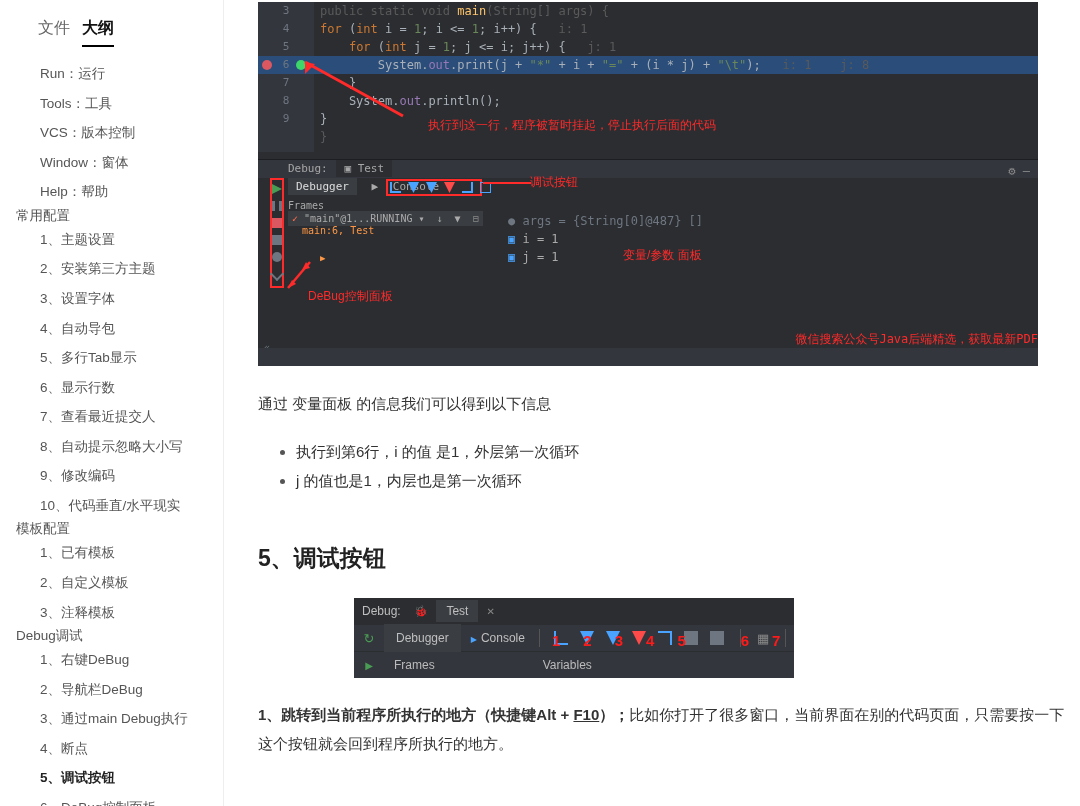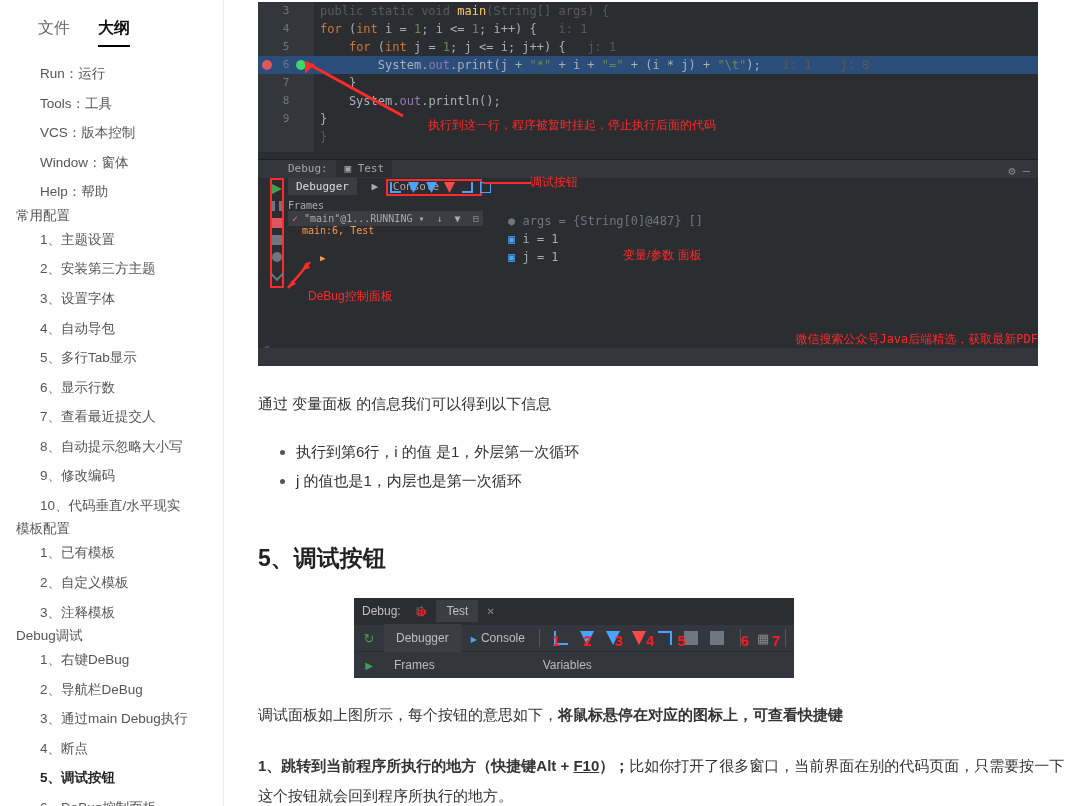--- a/index.html
+++ b/index.html
@@ -1,21 +1,21 @@
 <!DOCTYPE html>
 <html><head>
 <meta charset="utf-8">
 <style>
 * { margin:0; padding:0; box-sizing:border-box; }
 body { font-family:"Microsoft YaHei","PingFang SC",-apple-system,sans-serif; font-size:14px; color:#333; background:#fff; width:1080px; height:806px; overflow:hidden; position:relative; }
 .layout { display:flex; height:100%; }
 
 
 .sidebar { width:224px; flex-shrink:0; border-right:1px solid #eee; padding:0 10px 10px 10px; overflow-y:auto; }
-.sidebar-tabs { display:flex; gap:28px; padding:18px 0 12px 28px; font-size:16px; }
+.sidebar-tabs { display:flex; gap:12px; padding:18px 0 12px 28px; font-size:16px; }
 .sidebar-tab { cursor:pointer; color:#666; padding-bottom:6px; }
 .sidebar-tab.active { color:#111; font-weight:700; border-bottom:2px solid #000; }
 .nav-item { display:block; padding:5px 0 5px 30px; font-size:13.5px; color:#555; cursor:pointer; line-height:1.45; }
 .nav-cat { padding:5px 0 5px 6px; font-size:13.5px; color:#555; cursor:pointer; }
 .nav-item.sel { font-weight:700; color:#222; }
 
 
 .content { flex:1; padding:0 12px 0 34px; overflow-y:auto; }
 
 
@@ -262,17 +262,16 @@
         <span>1</span>
           <span>2</span>
           <span>3</span>
           <span>4</span>
           <span>5</span>
           <span style="margin-left:32px">6</span>
           <span>7</span>
       </div>
     </div>
 
-    <p class="para2"><span>调试面板如上图所示，每个按钮的意思如下，</span><strong>将鼠标悬停在对应的图标上，可查看快捷键</strong></p>
     <p class="para2"><strong><span>1、跳转到当前程序所执行的地方（快捷键Alt + </span><span class="hl-u">F10</span><span>）；</span></strong><span>比如你打开了很多窗口，当前界面在别的代码页面，只需要按一下这个按钮就会回到程序所执行的地方。</span></p>
 
   </main>
 </div>
 
 </body></html>

